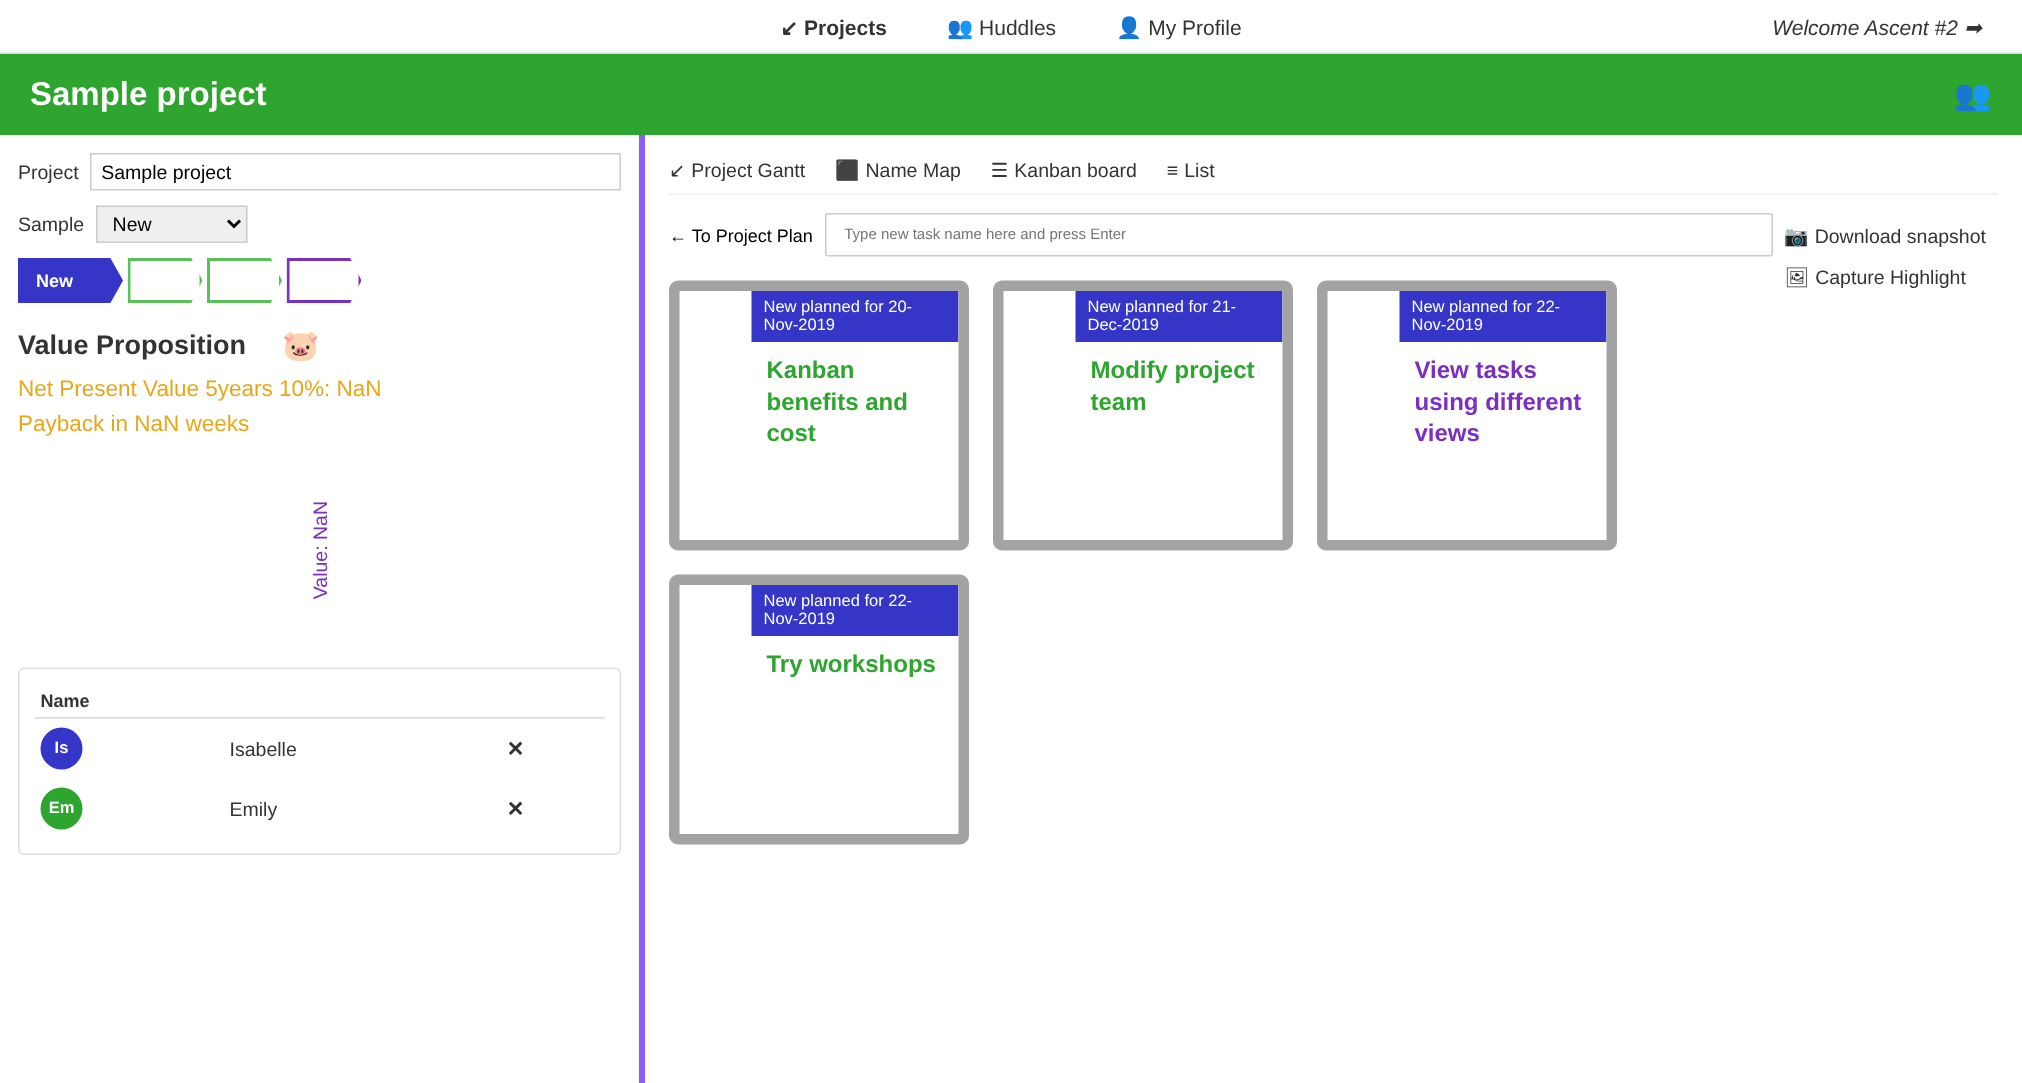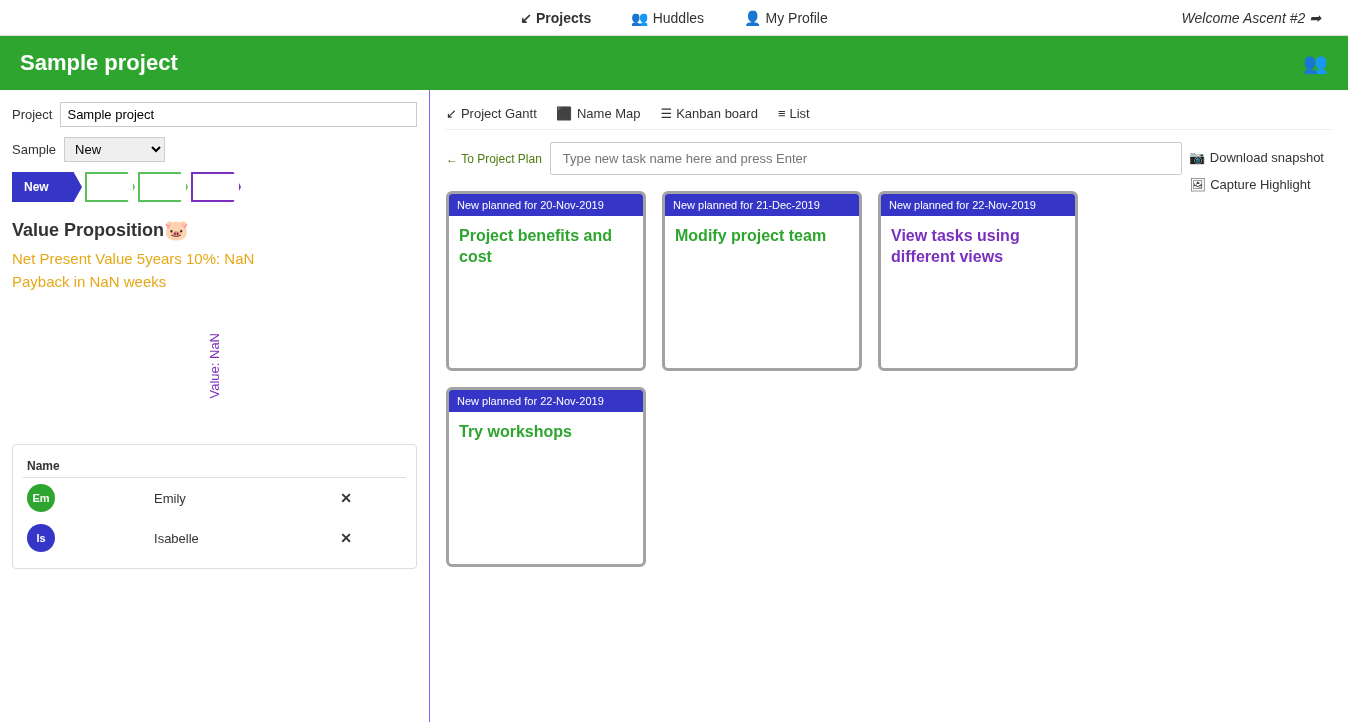--- a/index.html
+++ b/index.html
@@ -23,38 +23,38 @@
       display: flex; align-items: center; justify-content: space-between;
     }
     .header-bar .project-title { font-size: 22px; font-weight: bold; }
 
     
     .main-layout { display: flex; height: calc(722px - 36px - 54px); }
 
     
     .sidebar {
       width: 430px; min-width: 430px; background: #fff;
-      border-right: 1px solid #8b5cf6; padding: 12px; overflow-y: auto;
+      border-right: 4px solid #8b5cf6; padding: 12px; overflow-y: auto;
     }
     .sidebar-field { margin-bottom: 10px; display: flex; align-items: center; gap: 8px; }
     .sidebar-field label { font-size: 13px; color: #333; white-space: nowrap; }
     .sidebar-field input[type="text"] {
       border: 1px solid #ccc; padding: 4px 6px; font-size: 13px; flex: 1;
     }
     .sidebar-field select {
       border: 1px solid #ccc; padding: 3px 6px; font-size: 13px;
     }
 
     
     .status-pipeline { display: flex; align-items: center; margin: 10px 0 16px 0; }
 
     
     .section-title {
       font-size: 18px; font-weight: bold; margin-bottom: 8px;
-      display: flex; align-items: center; gap: 0;
+      display: flex; align-items: center; gap: 24px;
     }
     .value-prop-text { color: #e6a817; font-size: 15px; margin-bottom: 6px; }
     .value-nan {
       display: flex; align-items: center; justify-content: center;
       height: 140px;
     }
     .value-nan-text {
       writing-mode: vertical-rl; text-orientation: mixed;
       transform: rotate(180deg); color: #7b2fbe; font-size: 13px;
     }
@@ -79,32 +79,32 @@
     
     .tasks-header { display: flex; align-items: center; gap: 12px; margin-bottom: 12px; }
     .tasks-title { font-size: 20px; font-weight: bold; }
 
     
     .view-tabs { display: flex; gap: 20px; margin-bottom: 12px; align-items: center; border-bottom: 1px solid #eee; padding-bottom: 8px; }
     .view-tab { font-size: 13px; color: #333; cursor: pointer; display: flex; align-items: center; gap: 4px; text-decoration: none; }
 
     
     .task-input-row { display: flex; align-items: center; margin-bottom: 16px; gap: 8px; }
-    .to-project-plan { font-size: 12px; color: #4d7c0f; cursor: pointer; display: flex; flex-direction: column; align-items: center; white-space: nowrap; }
+    .to-project-plan { font-size: 12px; color: #000000; cursor: pointer; display: flex; flex-direction: column; align-items: center; white-space: nowrap; }
     .task-input {
       flex: 1; border: 1px solid #ccc; padding: 8px 12px;
-      font-size: 13px; color: #999; border-radius: 2px;
+      font-size: 10px; color: #999; border-radius: 2px;
     }
 
     
     .kanban-board { display: flex; flex-wrap: wrap; gap: 16px; }
     .kanban-card {
-      border: 3px solid #a3a3a3; border-radius: 6px;
+      border: 7px solid #a3a3a3; border-radius: 6px;
       width: 200px; min-height: 180px;
-      overflow: hidden; background: #fff;
+      overflow: hidden; background: #fff; padding-left: 48px;
     }
     .kanban-card-header {
       background: #3535c8; color: #fff;
       font-size: 11px; padding: 5px 8px;
     }
     .kanban-card-body { padding: 10px; }
     .kanban-card-title { font-size: 16px; font-weight: bold; color: #2ea52e; line-height: 1.3; }
     .kanban-card-title.purple { color: #7b2fbe; }
 
     
@@ -204,32 +204,32 @@
     <div class="team-section">
       <table class="team-table">
         <thead>
           <tr>
             <th colspan="3">Name</th>
           </tr>
         </thead>
         <tbody>
           <tr>
             <td>
-              <span class="avatar-circle" style="background:#2ea52e;">Em</span>
+              <span class="avatar-circle" style="background:#3535c8;">Is</span>
             </td>
-            <td>Emily</td>
+            <td>Isabelle</td>
             <td>
               <span class="remove-btn">✕</span>
             </td>
           </tr>
           <tr>
             <td>
-              <span class="avatar-circle" style="background:#3535c8;">Is</span>
+              <span class="avatar-circle" style="background:#2ea52e;">Em</span>
             </td>
-            <td>Isabelle</td>
+            <td>Emily</td>
             <td>
               <span class="remove-btn">✕</span>
             </td>
           </tr>
         </tbody>
       </table>
     </div>
 
   </div>
 
@@ -265,21 +265,21 @@
           <input type="text" class="task-input" placeholder="Type new task name here and press Enter" style="">
         </div>
 
         <div class="kanban-board">
 
           <div class="kanban-card">
             <div class="kanban-card-header">
               <span>New planned for 20-Nov-2019</span>
             </div>
             <div class="kanban-card-body">
-              <div class="kanban-card-title">Project benefits and cost</div>
+              <div class="kanban-card-title">Kanban benefits and cost</div>
             </div>
           </div>
 
           <div class="kanban-card">
             <div class="kanban-card-header">
               <span>New planned for 21-Dec-2019</span>
             </div>
             <div class="kanban-card-body">
               <div class="kanban-card-title">Modify project team</div>
             </div>

